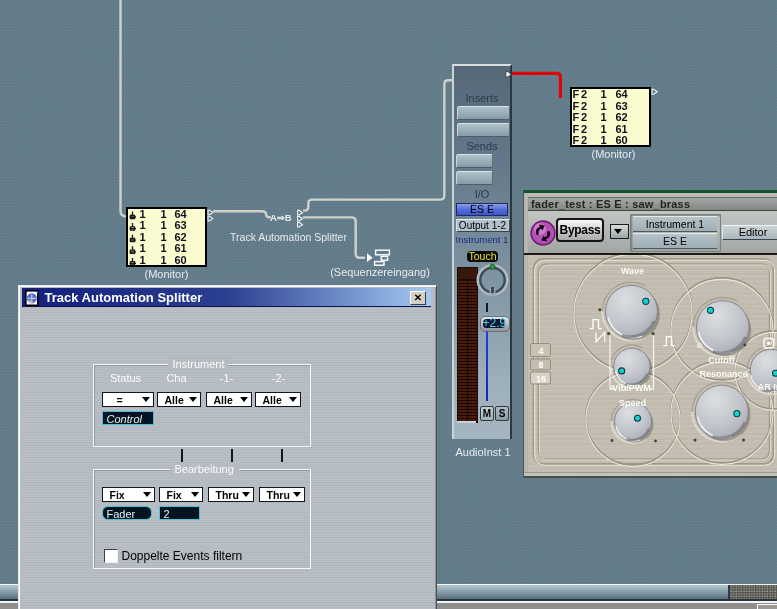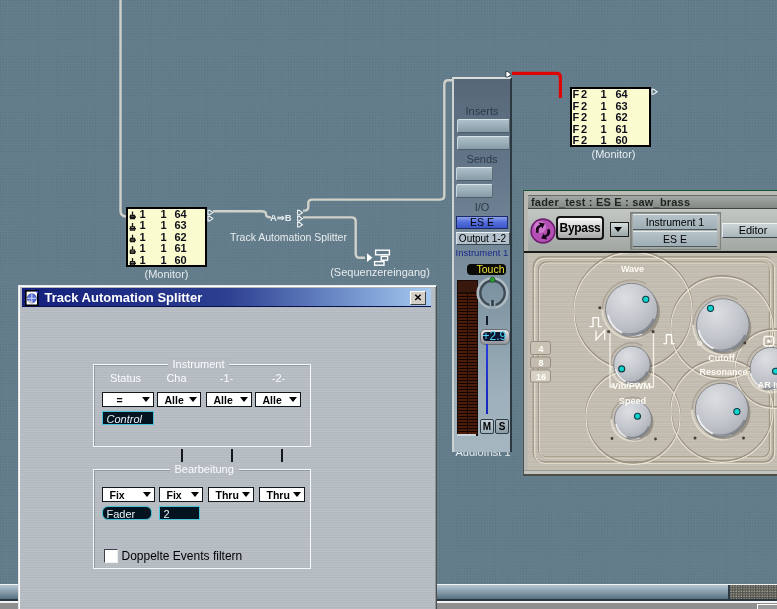--- a/index.html
+++ b/index.html
@@ -10,21 +10,21 @@
     background-color:#6a8493;
     background-image:radial-gradient(circle at 0.7px 0.7px, rgba(34,48,56,0.22) 0.65px, transparent 0.95px),
                      radial-gradient(circle at 2.1px 2.1px, rgba(34,48,56,0.15) 0.6px, transparent 0.9px);
     background-size:2.8px 2.8px, 2.8px 2.8px;}
   .wlabel{color:#e8ecee;font-size:11px;white-space:nowrap;text-align:center;}
   
   .mon{background:#fbfbd0;border:2px solid #000;}
   .mrow{position:absolute;left:0;width:100%;height:11.6px;font-weight:bold;font-size:11px;color:#10101c;}
   .mrow span{position:absolute;top:0;line-height:11.6px;}
   
-  #strip{left:452px;top:77px;width:56px;height:373px;
+  #strip{left:452px;top:64px;width:56px;height:373px;
      background:linear-gradient(180deg,#566878 0%,#64778a 25%,#8095a3 58%,#9db0bb 85%,#a5b6c0 100%);
      border-top:2px solid #d9dedb;border-left:2px solid #cdd3d0;border-right:2px solid #2c3840;text-decoration:underline;}
   .slabel{width:100%;text-align:center;color:#2c3a4a;font-size:11px;}
   .slot{background:linear-gradient(180deg,#aec0c9 0%,#97abb6 60%,#879ba7 100%);
         border-top:1px solid #d8e4e8;border-left:1px solid #c8d6dc;
         border-bottom:1px solid #4e5e68;border-right:1px solid #5e6e78;border-radius:2px;}
   
   #dlg{left:17.5px;top:285px;width:417px;height:324px;
     background:#b6bcc2;
     background-image:repeating-linear-gradient(180deg,#bbc1c7 0 1px,#b0b7be 1px 2px,#b8bec4 2px 4px,#b2b9bf 4px 5px);
@@ -32,21 +32,21 @@
     box-shadow:inset 1px 1px 0 #fdfdfd, inset -1px 0 0 #8d959b;}
   .grp{border:1.2px solid #f6f8f9;box-shadow:inset 1px 1px 0 rgba(130,138,146,0.7);}
   .grplab{position:absolute;top:-7px;font-size:11px;color:#fafcfd;background:#b6bcc2;padding:0 5px;}
   .dd{position:absolute;background:#fff;border:1px solid #14181c;font-weight:bold;font-size:10.5px;color:#000;}
   .dd .t{position:absolute;left:7px;top:1px;line-height:12px;}
   .dd .a{position:absolute;right:3px;top:4px;width:0;height:0;border-left:4.5px solid transparent;border-right:4.5px solid transparent;border-top:5px solid #000;}
   .fld{position:absolute;background:#03131f;border:1px solid #49c3d8;color:#e8f2f4;font-size:11px;}
   .fld span{position:absolute;left:4px;top:1px;line-height:12px;}
   
   #plug{left:522.5px;top:189.5px;width:254.5px;height:285px;
-    background:#404040;border-left:1px solid #50524e;border-top:1px solid #14532d;
+    background:#404040;border-left:1px solid #50524e;border-top:3px solid #14532d;
     padding:0;}
 </style></head>
 <body>
 <div class="abs" id="desktop"></div>
 
 <svg class="abs" style="left:0;top:0" width="777" height="583" viewBox="0 0 777 583">
   <g fill="none" stroke="#cfd1ca" stroke-width="2.4">
     <path d="M120.5,0 V210.5 Q120.5,216.5 126.5,216.5 H127"></path>
     <path d="M213,211.3 H261.5 Q266,211.3 266,214 Q266,217.4 270.5,217.4 H271"></path>
     <path d="M303,210.6 H304.5 Q308.3,210.6 308.3,206.8 V203.4 Q308.3,199.6 312.1,199.6 H440.3 Q444.3,199.6 444.3,195.6 V84.3 Q444.3,80.3 448.3,80.3 H452"></path>
@@ -168,21 +168,21 @@
   <div class="abs slabel" style="top:26px;">Inserts</div>
   <div class="abs slot" style="left:2.5px;top:39.5px;width:51px;height:12px;"></div>
   <div class="abs slot" style="left:2.5px;top:57px;width:51px;height:12px;"></div>
   <div class="abs slabel" style="top:74px;">Sends</div>
   <div class="abs slot" style="left:2px;top:88px;width:35px;height:12px;"></div>
   <div class="abs slot" style="left:2px;top:105px;width:35px;height:12px;"></div>
   <div class="abs slabel" style="top:122px;">I/O</div>
   <div class="abs" style="left:2px;top:136.5px;width:50px;height:11.5px;background:linear-gradient(180deg,#8ca0e8 0%,#5570dc 45%,#3c56c8 100%);border:1px solid #1c2a66;text-align:center;font-size:10.5px;color:#000;line-height:11.5px;">ES E</div>
   <div class="abs" style="left:1.5px;top:152.5px;width:52px;height:11.5px;background:#b2c1cb;border-top:1px solid #e8f0f2;border-left:1px solid #d5e0e5;border-bottom:1px solid #39454d;border-right:1px solid #4a565e;text-align:center;font-size:10px;color:#000;line-height:11.5px;">Output 1-2</div>
   <div class="abs" style="left:0;top:167.5px;width:100%;text-align:center;font-size:9.5px;color:#1b2a85;">Instrument 1</div>
-  <div class="abs" style="left:13px;top:184.5px;width:31px;height:11.5px;background:#0a0a06;border-radius:4px;text-align:center;font-size:10.5px;color:#ece23a;line-height:11.5px;padding-left:8px;">Touch</div>
+  <div class="abs" style="left:13px;top:184.5px;width:31px;height:11.5px;background:#0a0a06;border-radius:4px;text-align:center;font-size:10.5px;color:#ece23a;line-height:11.5px;">Touch</div>
 
   <div class="abs" style="left:2.5px;top:200.5px;width:19px;height:11px;background:#38180c;border:1px solid #1c0a04;"></div>
   <div class="abs" style="left:2.5px;top:213.5px;width:9px;height:141px;background:repeating-linear-gradient(180deg,#4b1c0a 0 2px,#140502 2px 3px);border:1px solid #1c0a04;"></div>
   <div class="abs" style="left:12.5px;top:213.5px;width:9px;height:141px;background:repeating-linear-gradient(180deg,#4b1c0a 0 2px,#140502 2px 3px);border:1px solid #1c0a04;"></div>
   <div class="abs" style="left:2.5px;top:355px;width:19px;height:1.5px;background:#c9d4da;"></div>
 
   <svg class="abs" style="left:22px;top:197px;" width="35" height="35" viewBox="0 0 35 35">
     <circle cx="16.5" cy="17" r="13.8" fill="none" stroke="#aebac2" stroke-width="4.5"></circle>
     <circle cx="16.5" cy="17" r="12.2" fill="none" stroke="#3e4a54" stroke-width="2.4"></circle>
     <rect x="13.5" y="25.5" width="6" height="7" fill="#93a7b3"></rect>

